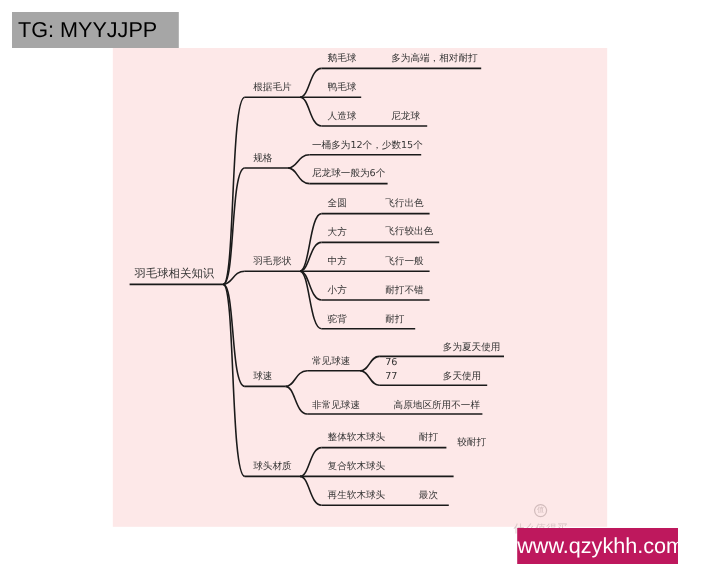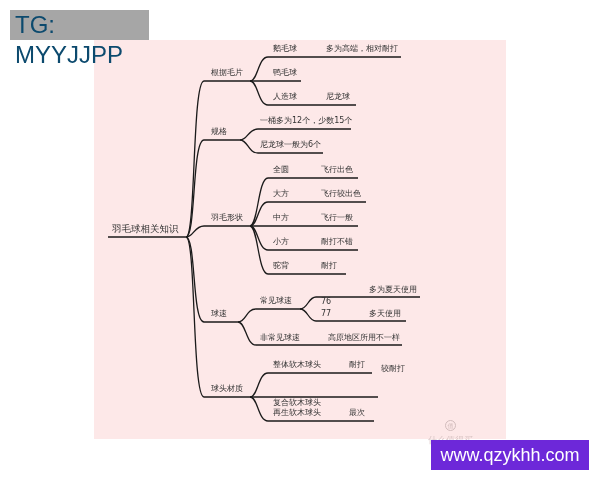--- a/index.html
+++ b/index.html
@@ -3,22 +3,22 @@
 <meta charset="utf-8">
 <style>
   html, body { margin: 0; padding: 0; }
   body { width: 600px; height: 480px; background: #ffffff; position: relative; overflow: hidden;
          font-family: "DejaVu Sans", "Liberation Sans", sans-serif; }
   .panel { position: absolute; left: 94px; top: 40px; width: 412px; height: 399px; background: #fde8e8; }
   svg.lines { position: absolute; left: 0; top: 0; }
   .lbl { position: absolute; font-size: 8px; color: #333; white-space: nowrap; line-height: 10px; }
   .root { font-size: 9.5px; color: #333; }
   .tag-tl { position: absolute; left: 10px; top: 10px; width: 139px; height: 30px; background: #a6a6a6;
-            color: #0c4a6e; font-family: "Liberation Sans", sans-serif; font-size: 24px; line-height: 30px; padding-left: 5px; box-sizing: border-box; }
-  .tag-br { position: absolute; left: 431px; top: 440px; width: 158px; height: 30px; background: #6d28d9;
+            color: #000000; font-family: "Liberation Sans", sans-serif; font-size: 18px; line-height: 30px; padding-left: 5px; box-sizing: border-box; }
+  .tag-br { position: absolute; left: 431px; top: 440px; width: 134px; height: 30px; background: #be185d;
             color: #ffffff; font-family: "Liberation Sans", sans-serif; font-size: 18px; line-height: 30px; text-align: center; }
   .wm { position: absolute; left: 428px; top: 420px; font-size: 9px; color: #d9c5c5; display:flex; align-items:center; gap:3px;flex-direction:column; }
   .wm .logo { width: 9px; height: 9px; border-radius: 50%; border: 1px solid #d2bcbc; font-size: 6px; line-height: 9px; text-align: center; color:#d2bcbc; }
 </style>
 </head>
 <body>
 
 <div class="panel"></div>
 
 <svg class="lines" width="600" height="480">
@@ -107,21 +107,21 @@
 <div class="lbl" style="left:260px; top:296px;">常见球速</div>
 <div class="lbl" style="left:321px; top:285px;margin-top:12px;">76</div>
 <div class="lbl" style="left:369px; top:285px;">多为夏天使用</div>
 <div class="lbl" style="left:321px; top:309px;">77</div>
 <div class="lbl" style="left:369px; top:309px;">多天使用</div>
 <div class="lbl" style="left:260px; top:333px;">非常见球速</div>
 <div class="lbl" style="left:328px; top:333px;">高原地区所用不一样</div>
 
 <div class="lbl" style="left:273px; top:360px;">整体软木球头</div>
 <div class="lbl" style="left:349px; top:360px;">耐打</div>
-<div class="lbl" style="left:273px; top:398px;">复合软木球头</div>
+<div class="lbl" style="left:273px; top:384px;">复合软木球头</div>
 <div class="lbl" style="left:349px; top:364px;padding-left:32px;">较耐打</div>
 <div class="lbl" style="left:273px; top:408px;">再生软木球头</div>
 <div class="lbl" style="left:349px; top:408px;">最次</div>
 
 <div class="wm">
   <span class="logo">值</span>
   <span>什么值得买</span>
 </div>
 
 <div class="tag-tl">TG: MYYJJPP</div>

